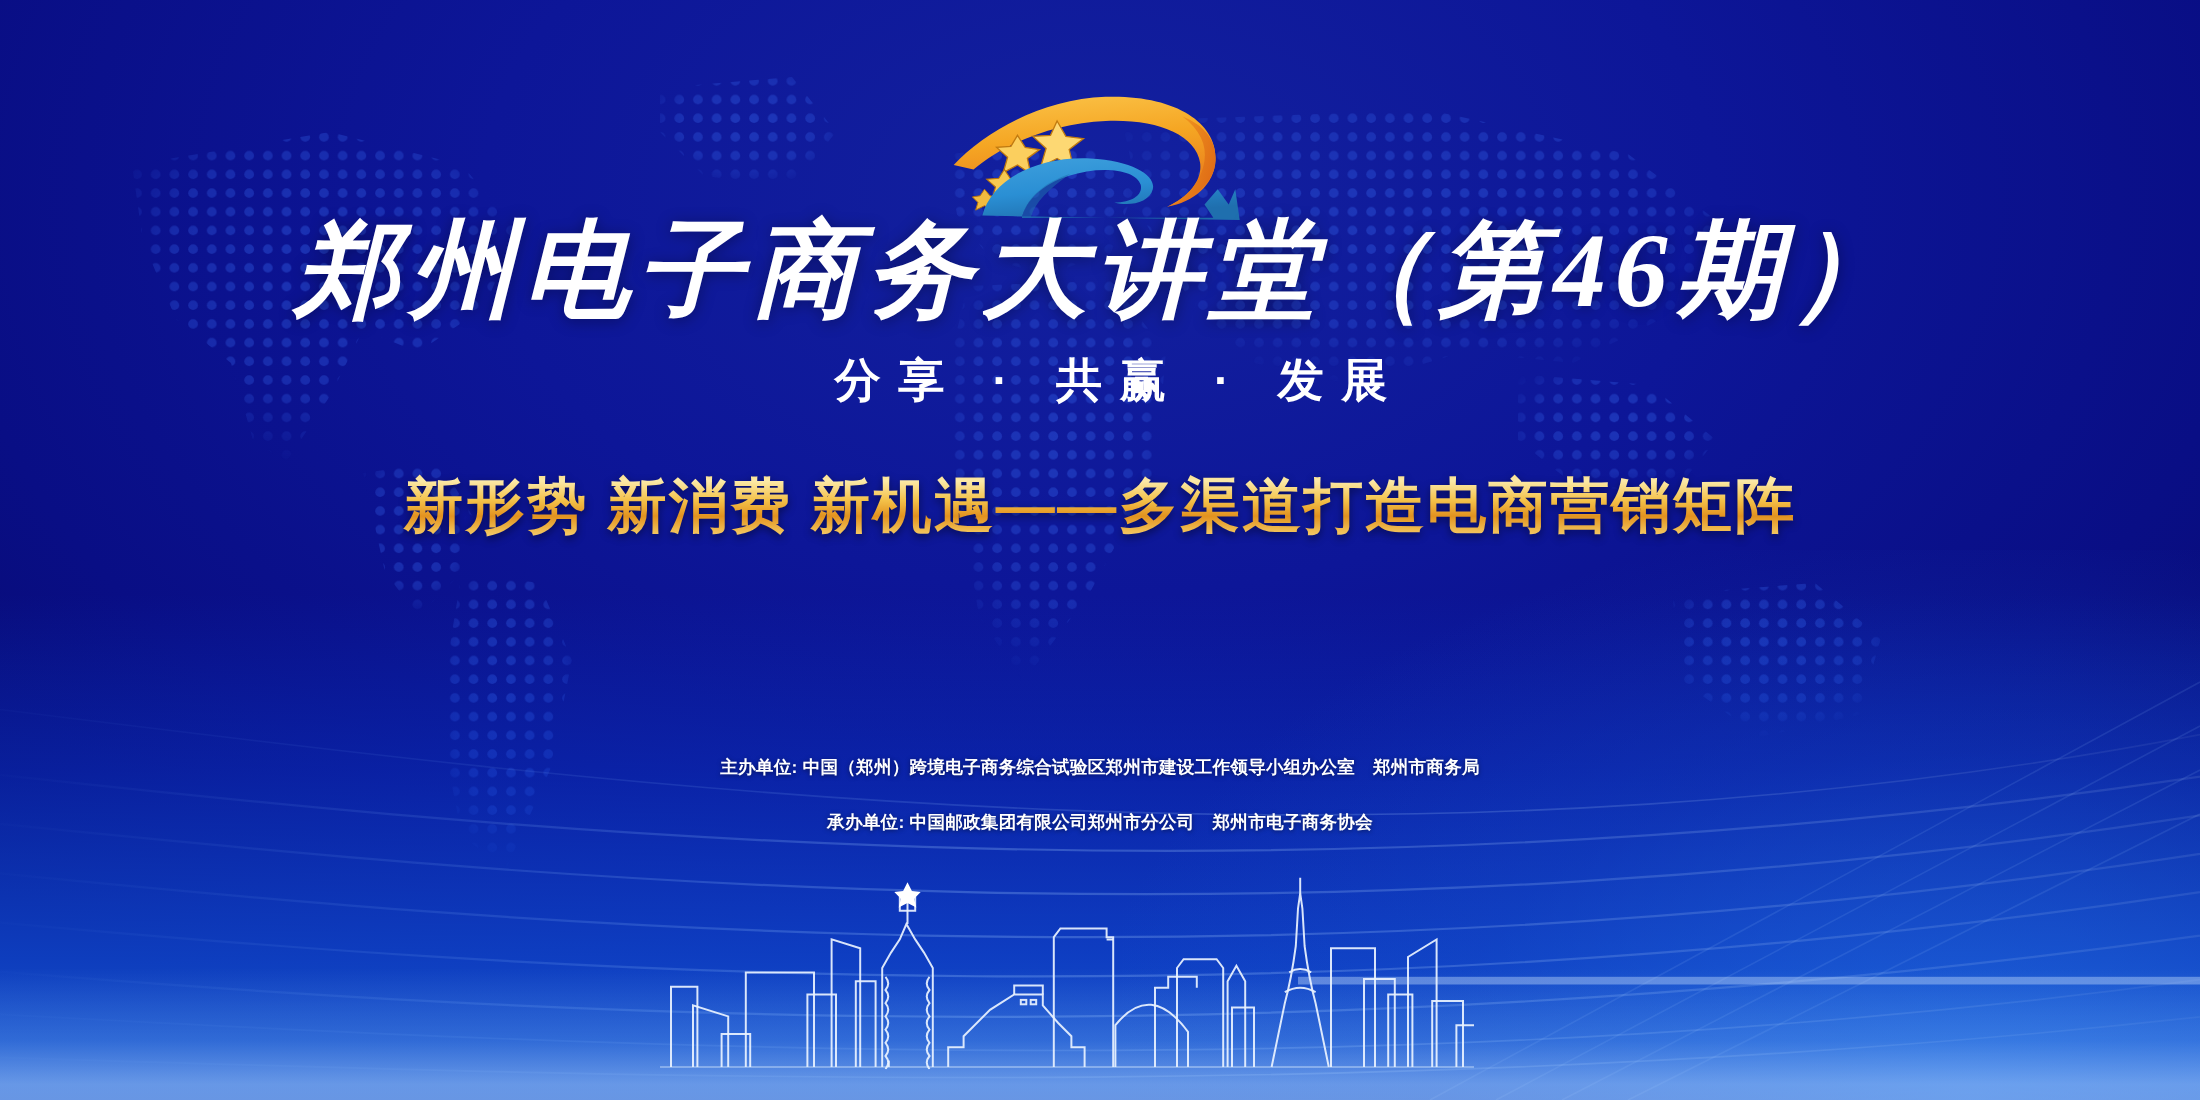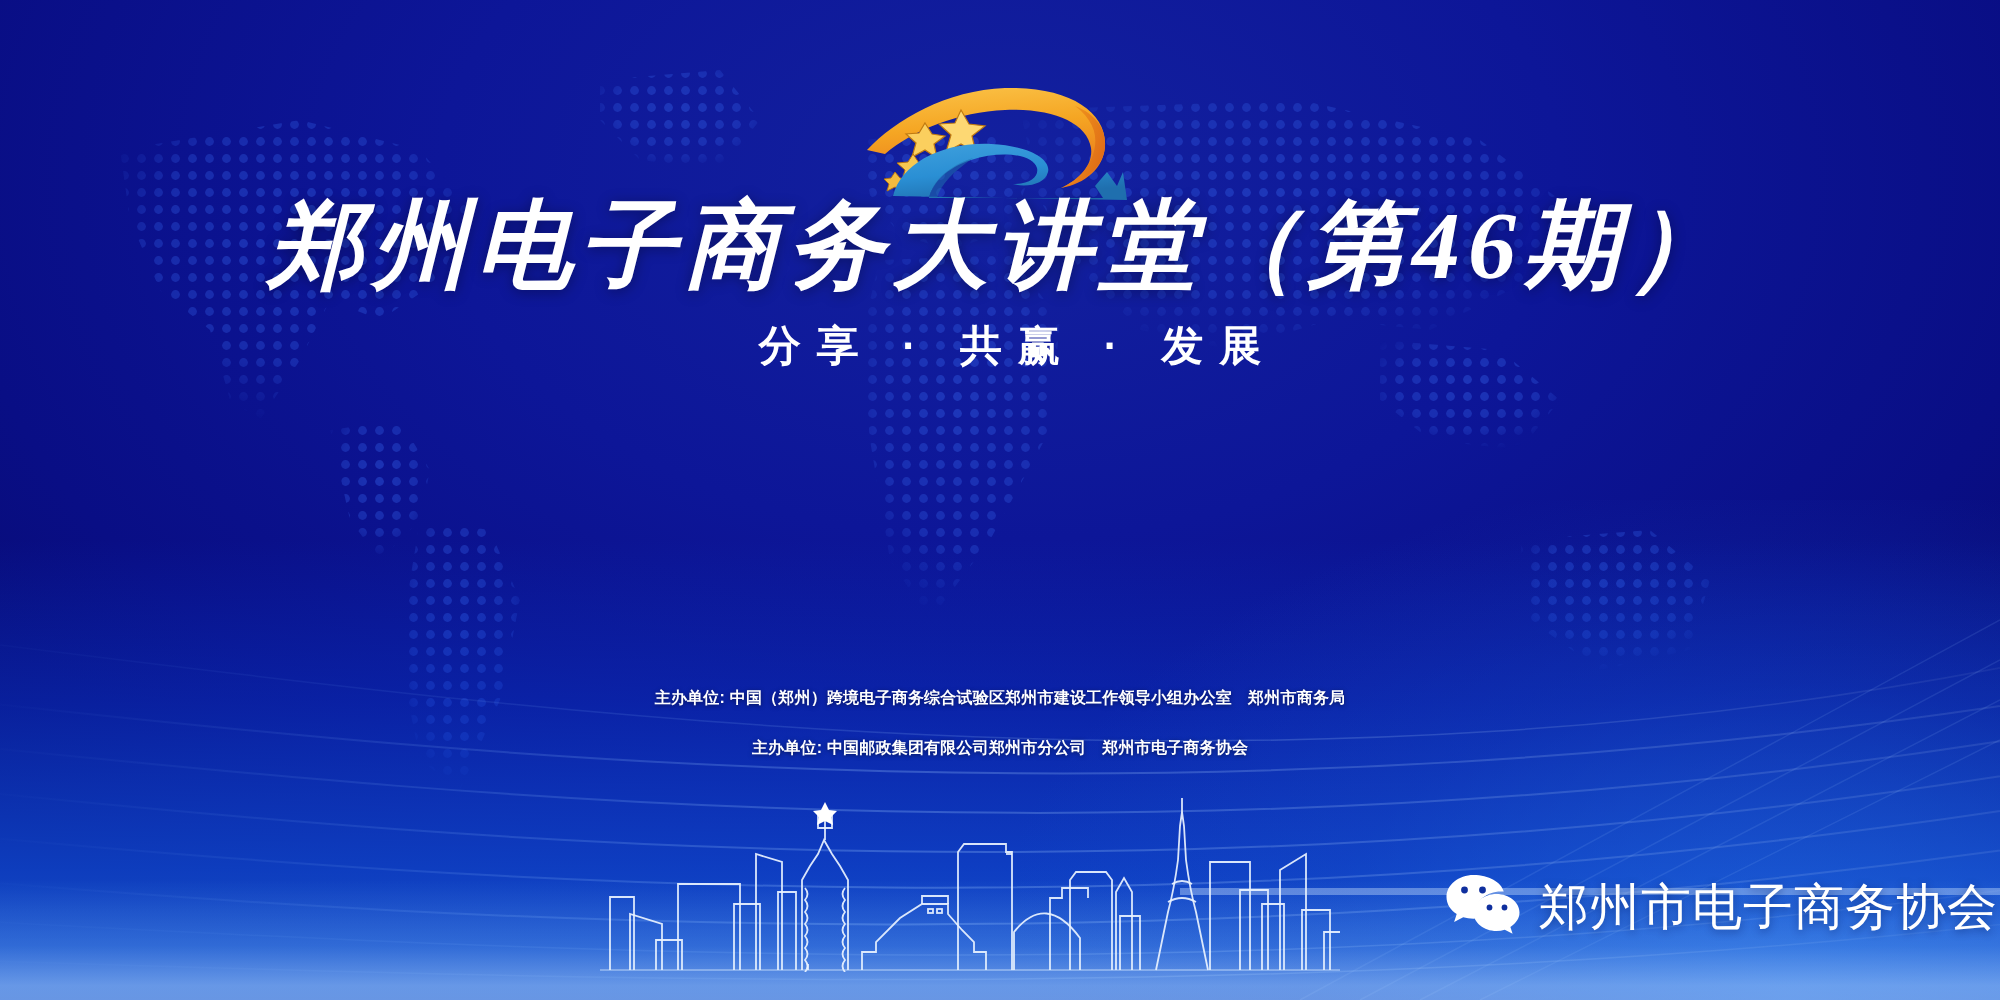--- a/index.html
+++ b/index.html
@@ -334,36 +334,20 @@
                L 248 130 L 240 118 L 252 104 L 262 118 L 268 104 L 272 132
                Z" fill="url(#gBl)"></path>
       <path d="M74 130 C 78 112, 94 98, 118 90 C 98 104, 86 116, 82 130 Z" fill="#1f6fae" fill-opacity="0.55"></path>
     </svg>
   </div>
 
   <div class="title-main">郑州电子商务大讲堂（第46期）</div>
 
   <div class="title-sub">分享 · 共赢 · 发展</div>
 
+  <div class="headline">新形势 新消费 新机遇——多渠道打造电商营销矩阵</div>
 
   <div class="org org-1">主办单位: 中国（郑州）跨境电子商务综合试验区郑州市建设工作领导小组办公室　郑州市商务局</div>
 
-  <div class="org org-2">主办单位: 中国邮政集团有限公司郑州市分公司　郑州市电子商务协会</div>
-
-  <div class="wechat">
-    <span>
-      <svg width="76" height="66" viewBox="0 0 76 66" aria-hidden="true">
-        <path d="M28.5 3 C13.6 3 1.5 12.8 1.5 24.9 c0 6.9 4 13.1 10.2 17.1 l-2.6 8.1 9.1 -4.8
-                 c3.2 0.9 6.6 1.4 10.3 1.4 c0.9 0 1.8 0 2.7 -0.1 c-0.6 -1.9 -0.9 -3.8 -0.9 -5.8
-                 c0 -11.8 11.4 -21.4 25.6 -21.4 c1 0 1.9 0 2.8 0.1 C56.4 10.3 43.7 3 28.5 3 Z" fill="#ffffff"></path>
-        <circle cx="19.5" cy="18" r="3.4" fill="#0f2f9e"></circle>
-        <circle cx="37.5" cy="18" r="3.4" fill="#0f2f9e"></circle>
-        <path d="M74.5 40.4 c0 -10.2 -10.3 -18.5 -23 -18.5 c-12.7 0 -23 8.3 -23 18.5
-                 c0 10.2 10.3 18.5 23 18.5 c2.9 0 5.7 -0.4 8.3 -1.2 l7.8 4.1 -2.2 -6.9
-                 C70.9 51.3 74.5 46.2 74.5 40.4 Z" fill="#ffffff"></path>
-        <circle cx="44.5" cy="35.5" r="2.9" fill="#0f2f9e"></circle>
-        <circle cx="59.5" cy="35.5" r="2.9" fill="#0f2f9e"></circle>
-      </svg>
-    </span>
-    <span class="wechat-label">郑州市电子商务协会</span>
-  </div>
+  <div class="org org-2">承办单位: 中国邮政集团有限公司郑州市分公司　郑州市电子商务协会</div>
+
 
 </div>
 
 </body></html>

